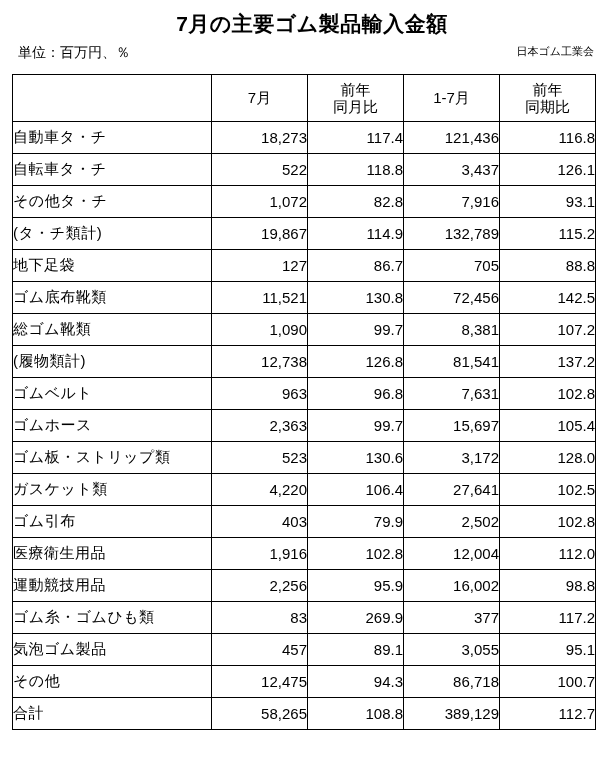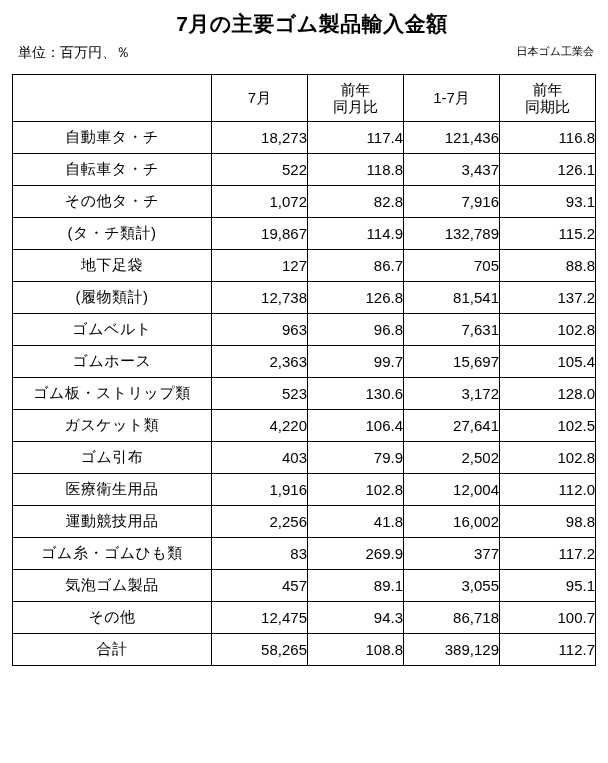--- a/index.html
+++ b/index.html
@@ -59,21 +59,20 @@
     font-size: 15px;
   }
   table.data thead th {
     height: 46px;
     text-align: center;
     vertical-align: middle;
     font-size: 15px;
   }
   th.col-label, td.col-label {
     width: 198px;
-    text-align: center;
     vertical-align: middle;
     font-size: 15px;
     letter-spacing: 0.5px;
   }
   th.col-num, td.col-num {
     width: 95px;
     text-align: right;
     padding-right: 10px;
     vertical-align: middle;
     font-size: 15px;
@@ -162,20 +161,34 @@
         <td class="col-num">115.2</td>
       </tr>
       <tr>
         <td class="col-label">地下足袋</td>
         <td class="col-num">127</td>
         <td class="col-num">86.7</td>
         <td class="col-num">705</td>
         <td class="col-num">88.8</td>
       </tr>
       <tr>
+        <td class="col-label">ゴム底布靴類</td>
+        <td class="col-num">11,521</td>
+        <td class="col-num">130.8</td>
+        <td class="col-num">72,456</td>
+        <td class="col-num">142.5</td>
+      </tr>
+      <tr>
+        <td class="col-label">総ゴム靴類</td>
+        <td class="col-num">1,090</td>
+        <td class="col-num">99.7</td>
+        <td class="col-num">8,381</td>
+        <td class="col-num">107.2</td>
+      </tr>
+      <tr>
         <td class="col-label">(履物類計)</td>
         <td class="col-num">12,738</td>
         <td class="col-num">126.8</td>
         <td class="col-num">81,541</td>
         <td class="col-num">137.2</td>
       </tr>
       <tr>
         <td class="col-label">ゴムベルト</td>
         <td class="col-num">963</td>
         <td class="col-num">96.8</td>
@@ -213,21 +226,21 @@
       <tr>
         <td class="col-label">医療衛生用品</td>
         <td class="col-num">1,916</td>
         <td class="col-num">102.8</td>
         <td class="col-num">12,004</td>
         <td class="col-num">112.0</td>
       </tr>
       <tr>
         <td class="col-label">運動競技用品</td>
         <td class="col-num">2,256</td>
-        <td class="col-num">41.8</td>
+        <td class="col-num">95.9</td>
         <td class="col-num">16,002</td>
         <td class="col-num">98.8</td>
       </tr>
       <tr>
         <td class="col-label">ゴム糸・ゴムひも類</td>
         <td class="col-num">83</td>
         <td class="col-num">269.9</td>
         <td class="col-num">377</td>
         <td class="col-num">117.2</td>
       </tr>

